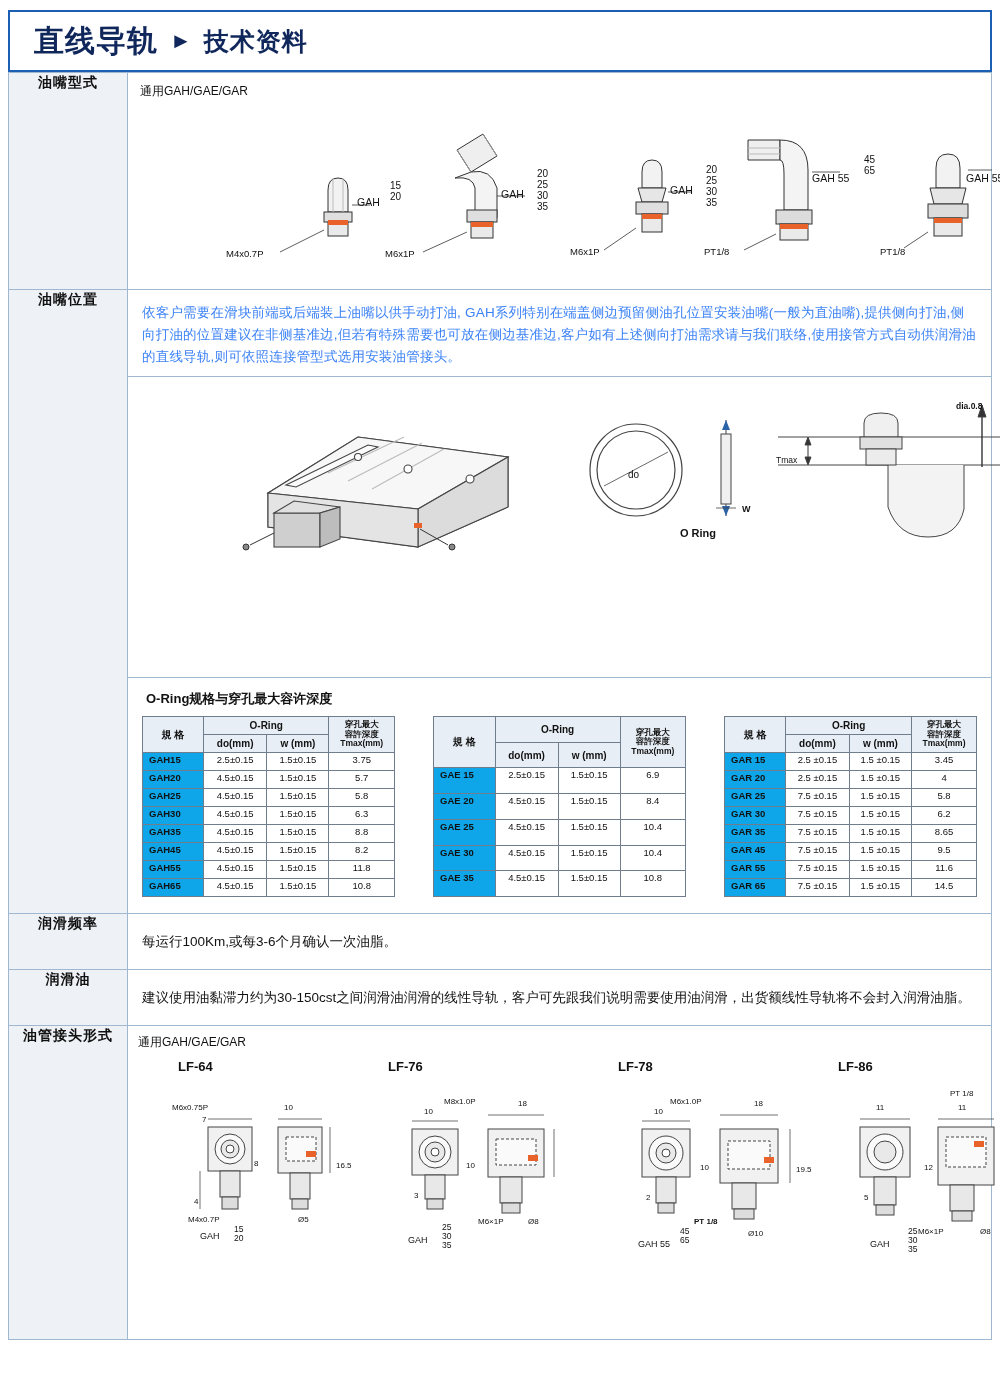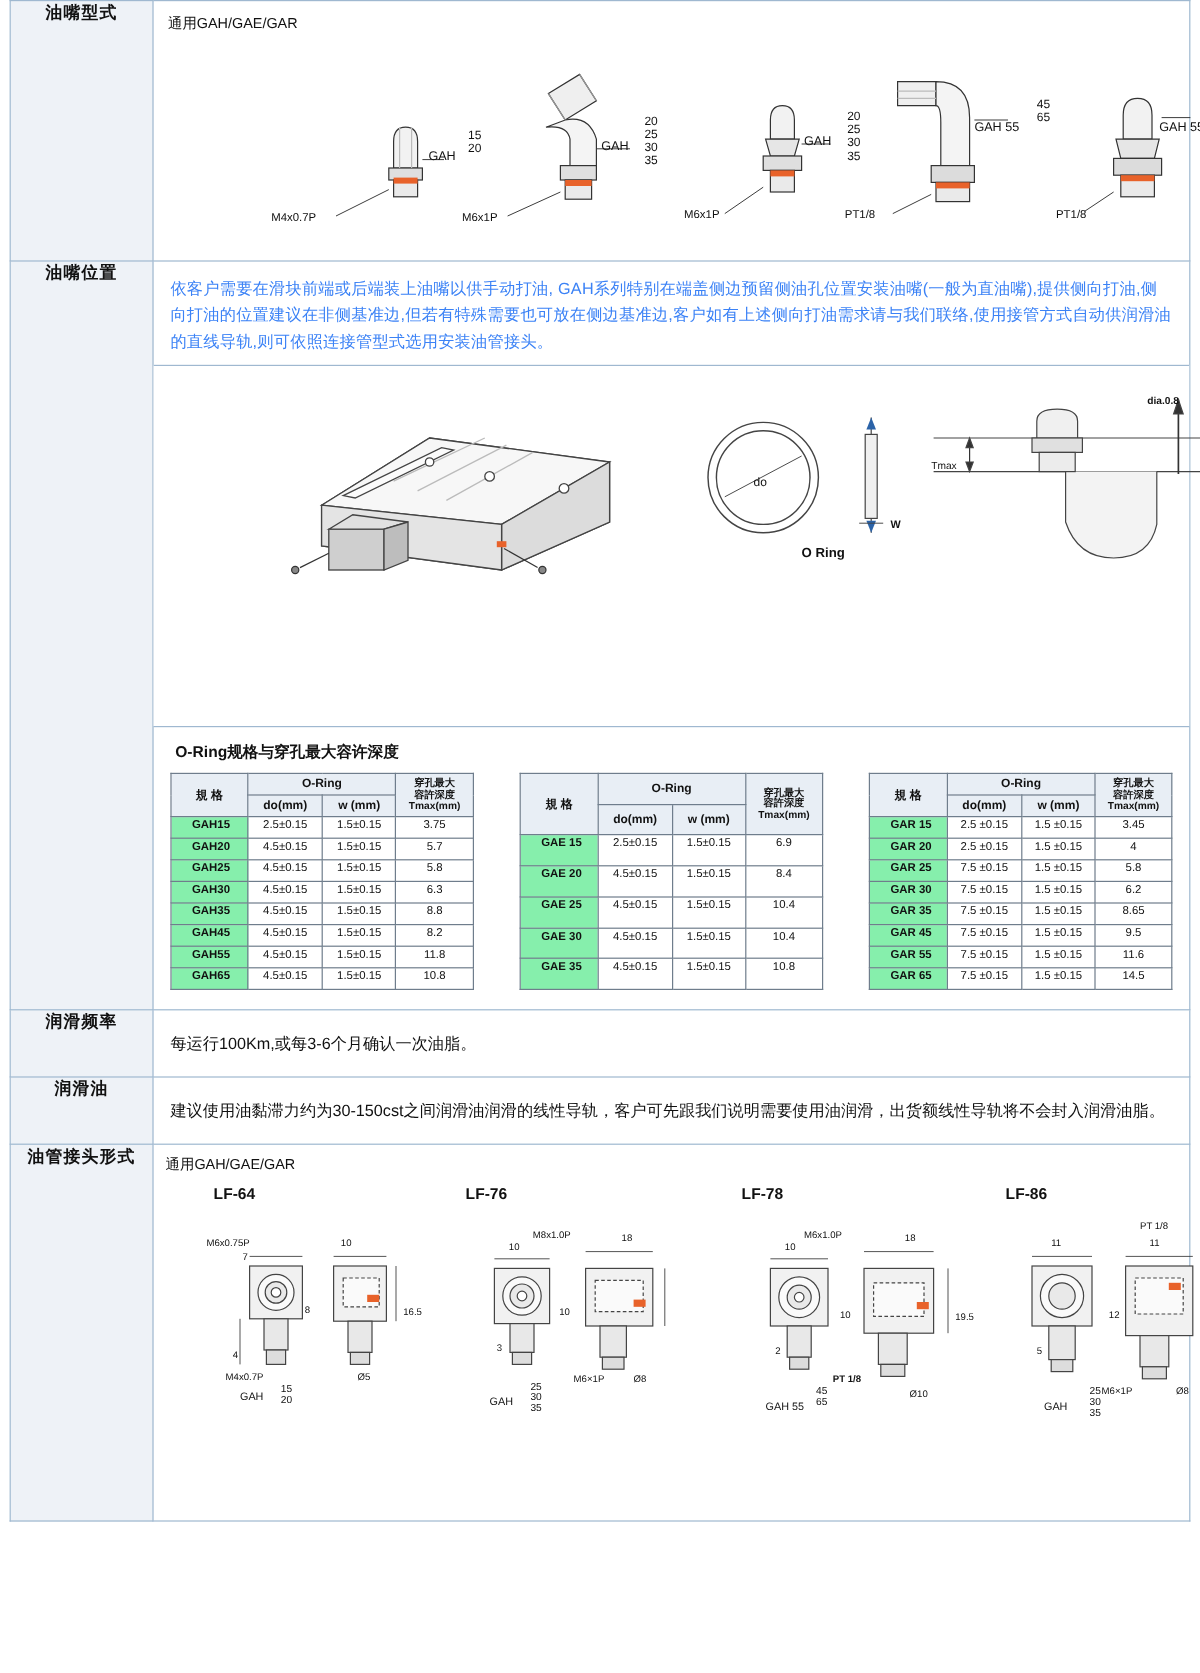--- a/index.html
+++ b/index.html
@@ -92,40 +92,45 @@
   table.ot th,table.ot td{
     border:1px solid #6f7d8c;
     text-align:center;
     padding:1px 4px;
     height:15px;
     white-space:nowrap;
     font-weight:normal;
     color:#111;
   }
   table.ot th{background:#e8eef5;font-weight:bold;font-size:10px;}
-  table.ot td.spec{font-weight:bold;background:#86efac;text-align:left;padding-left:17px;}
+  table.ot td.spec{font-weight:bold;background:#0ea5e9;text-align:left;padding-left:6px;}
   table.ot .hdr2{font-size:8.5px;line-height:9.5px;}
 
   
   .txtrow{font-size:13.5px;line-height:23px;padding:12px 14px;color:#111;}
 
   
   .lfwrap{padding:10px 12px 16px 12px;position:relative;height:250px;}
   .lf{position:absolute;top:26px;}
   .lf .lfname{font-size:13px;font-weight:bold;color:#111;position:absolute;top:-22px;left:0;}
   .dimtxt{position:absolute;font-size:8px;color:#111;white-space:nowrap;}
   .dimtxt.b{font-weight:bold;}
   .gahlab{position:absolute;font-size:9px;color:#111;white-space:nowrap;}
   .gahnum{position:absolute;font-size:8.5px;line-height:9px;color:#111;}
 </style>
 </head>
 <body>
 
 <div class="page">
 
+  <div class="header">
+    <span class="h-title">直线导轨</span>
+    <span class="h-arrow">►</span>
+    <span class="h-sub">技术资料</span>
+  </div>
 
 
   <table class="tbl">
 
     <tbody>
         <tr>
       <td class="lbl">油嘴型式</td>
       <td class="cell">
         <div class="small-note">通用GAH/GAE/GAR</div>
 
@@ -275,21 +280,21 @@
           <span style="position:absolute;left:500px;top:92px;font-size:10px;">do</span>
 
           <svg width="60" height="140" viewBox="0 0 60 140" style="position:absolute;left:568px;top:35px;">
             <line x1="30" y1="8" x2="30" y2="104" stroke="#444" stroke-width="1"></line>
             <rect x="25" y="22" width="10" height="70" fill="#f0f0f0" stroke="#444" stroke-width="1"></rect>
             <polygon points="30,8 26,18 34,18" fill="#2b63a8"></polygon>
             <polygon points="30,104 26,94 34,94" fill="#2b63a8"></polygon>
             <line x1="20" y1="96" x2="40" y2="96" stroke="#444" stroke-width="0.8"></line>
           </svg>
           <span style="position:absolute;left:614px;top:127px;font-size:9px;font-weight:bold;">W</span>
-          <span style="position:absolute;left:540px;top:150px;font-size:11px;font-weight:bold;">O Ring</span>
+          <span style="position:absolute;left:552px;top:150px;font-size:11px;font-weight:bold;">O Ring</span>
 
           <svg width="300" height="200" viewBox="0 0 300 200" style="position:absolute;left:640px;top:20px;">
             <g fill="none" stroke="#444" stroke-width="1">
               <path d="M10 68 L300 68"></path>
               <path d="M10 40 L300 40"></path>
               <path d="M120 68 L120 110 Q130 140 160 140 Q190 140 196 112 L196 68" fill="#f3f3f3"></path>
               <path d="M96 40 l34 0 l0 -14 q0 -10 -17 -10 q-17 0 -17 10 z" fill="#f0f0f0"></path>
               <rect x="92" y="40" width="42" height="12" fill="#e0e0e0"></rect>
               <rect x="98" y="52" width="30" height="16" fill="#ececec"></rect>
               <line x1="214" y1="8" x2="214" y2="70" stroke="#333" stroke-width="1.4"></line>
@@ -601,21 +606,21 @@
               </g>
               <rect x="146" y="76" width="10" height="6" fill="#e8622a"></rect>
             </svg>
             <span class="dimtxt" style="left:52px;top:16px;">M6x1.0P</span>
             <span class="dimtxt" style="left:136px;top:18px;">18</span>
             <span class="dimtxt" style="left:36px;top:26px;">10</span>
             <span class="dimtxt" style="left:82px;top:82px;">10</span>
             <span class="dimtxt" style="left:28px;top:112px;">2</span>
             <span class="dimtxt" style="left:178px;top:84px;">19.5</span>
             <span class="dimtxt b" style="left:76px;top:136px;">PT 1/8</span>
-            <span class="dimtxt" style="left:140px;top:148px;">Ø10</span>
+            <span class="dimtxt" style="left:130px;top:148px;">Ø10</span>
             <span class="gahlab" style="left:20px;top:158px;">GAH 55</span>
             <span class="gahnum" style="left:62px;top:146px;white-space:pre;">45
 65</span>
           </div>
 
           <div class="lf" style="left:700px;width:220px;height:210px;">
             <span class="lfname">LF-86</span>
             <svg width="220" height="200" viewBox="0 0 220 200">
               <g fill="none" stroke="#444" stroke-width="1">
                 <rect x="22" y="46" width="50" height="50" fill="#f1f1f1"></rect>

